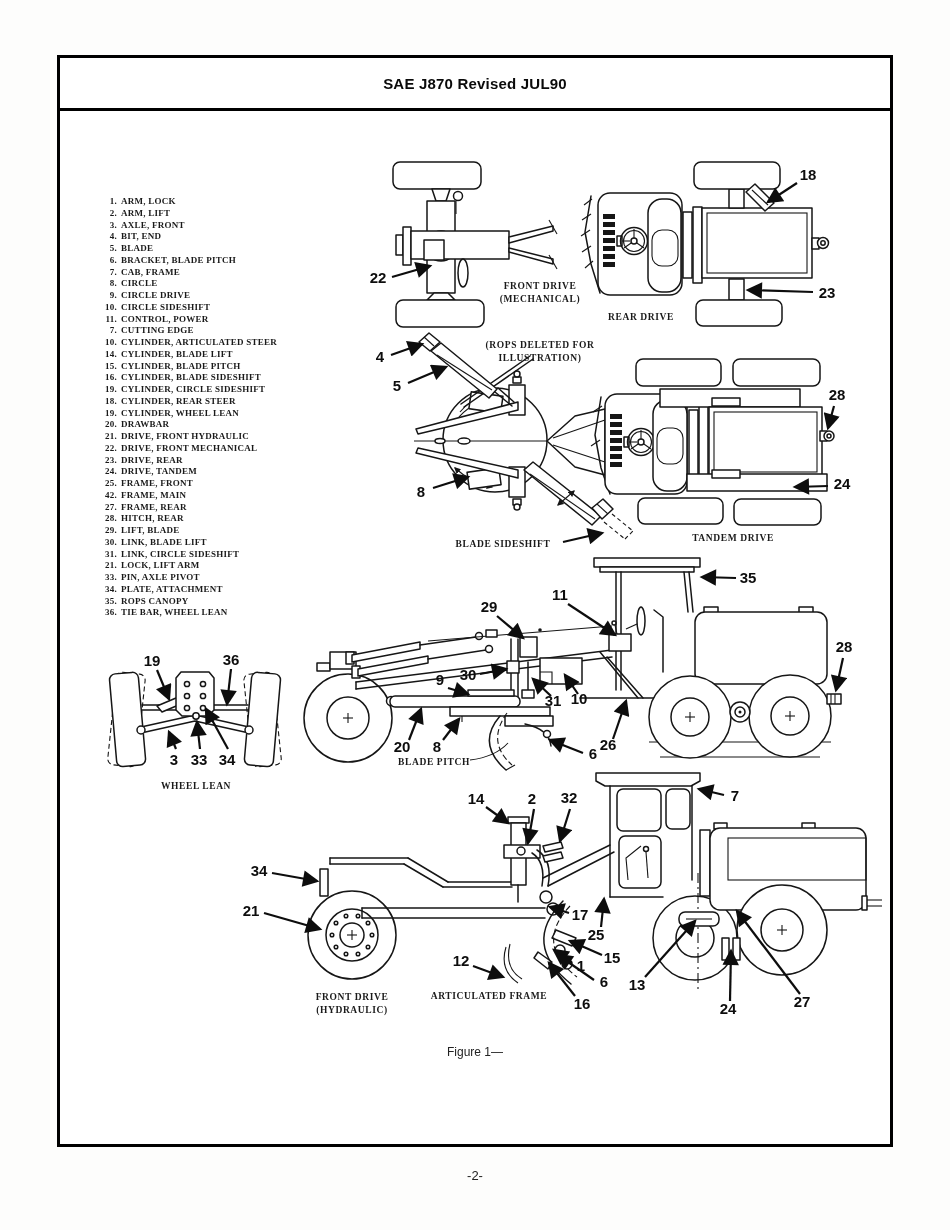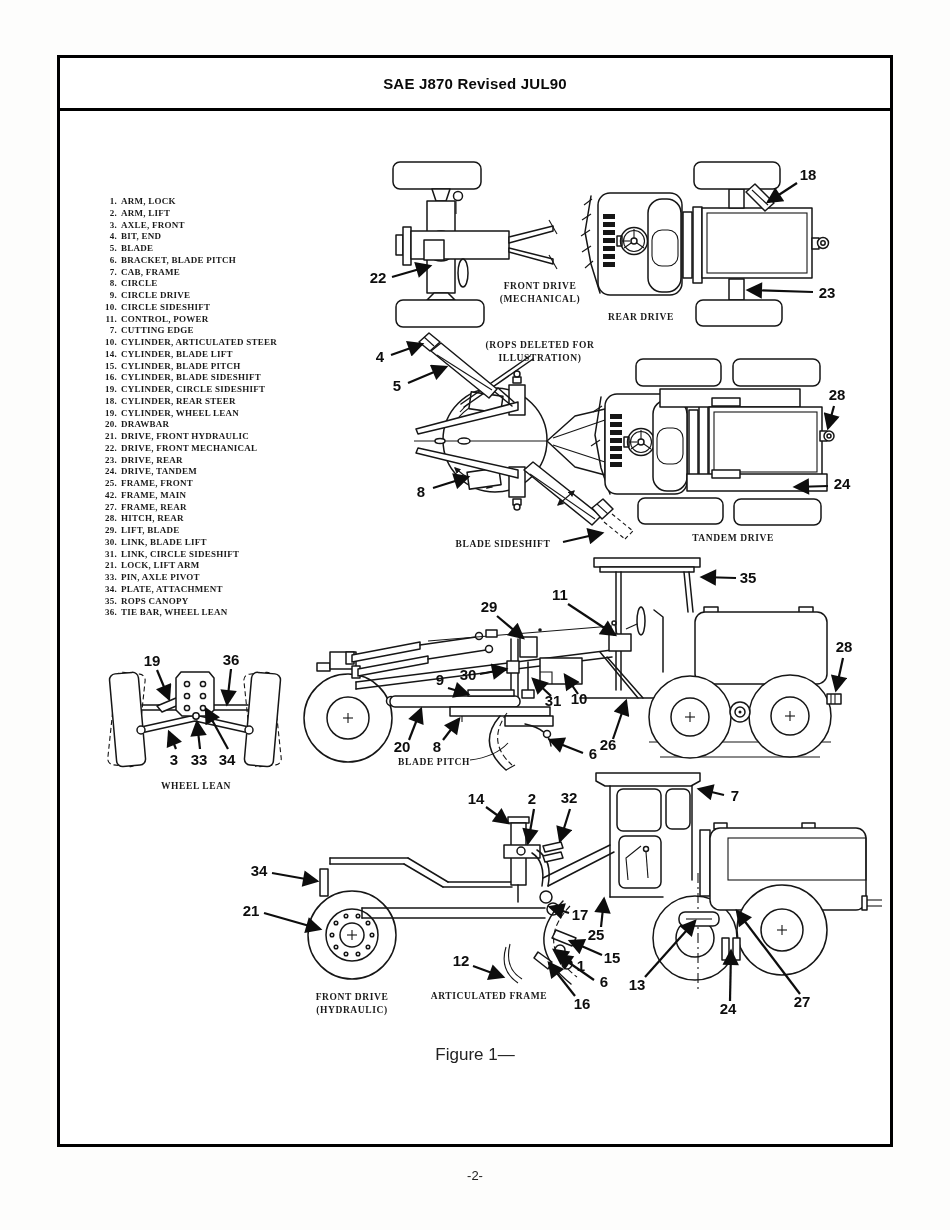--- a/index.html
+++ b/index.html
@@ -25,21 +25,21 @@
   }
   .pl-row{
     display:flex;align-items:baseline;
     font-family:"Liberation Serif",serif;font-weight:bold;
     font-size:9px;line-height:11.75px;letter-spacing:0.25px;color:#1a1a1a;
     white-space:nowrap;
   }
   .pl-num{width:22px;text-align:right;margin-right:4px;flex:0 0 auto;}
   .figure-caption{
     position:absolute;left:0;top:1045px;width:950px;text-align:center;
-    font-family:"Liberation Sans",sans-serif;font-size:17px;color:#222;
+    font-family:"Liberation Sans",sans-serif;font-size:12px;color:#222;
   }
   .page-number{
     position:absolute;left:0;top:1168px;width:950px;text-align:center;
     font-family:"Liberation Sans",sans-serif;font-size:13px;color:#222;
   }
   svg{position:absolute;left:0;top:0;}
   svg text{user-select:none;}
   .co{ 
     font-family:"Liberation Sans",sans-serif;font-weight:bold;font-size:15px;fill:#0d0d0d;
     text-anchor:middle;

